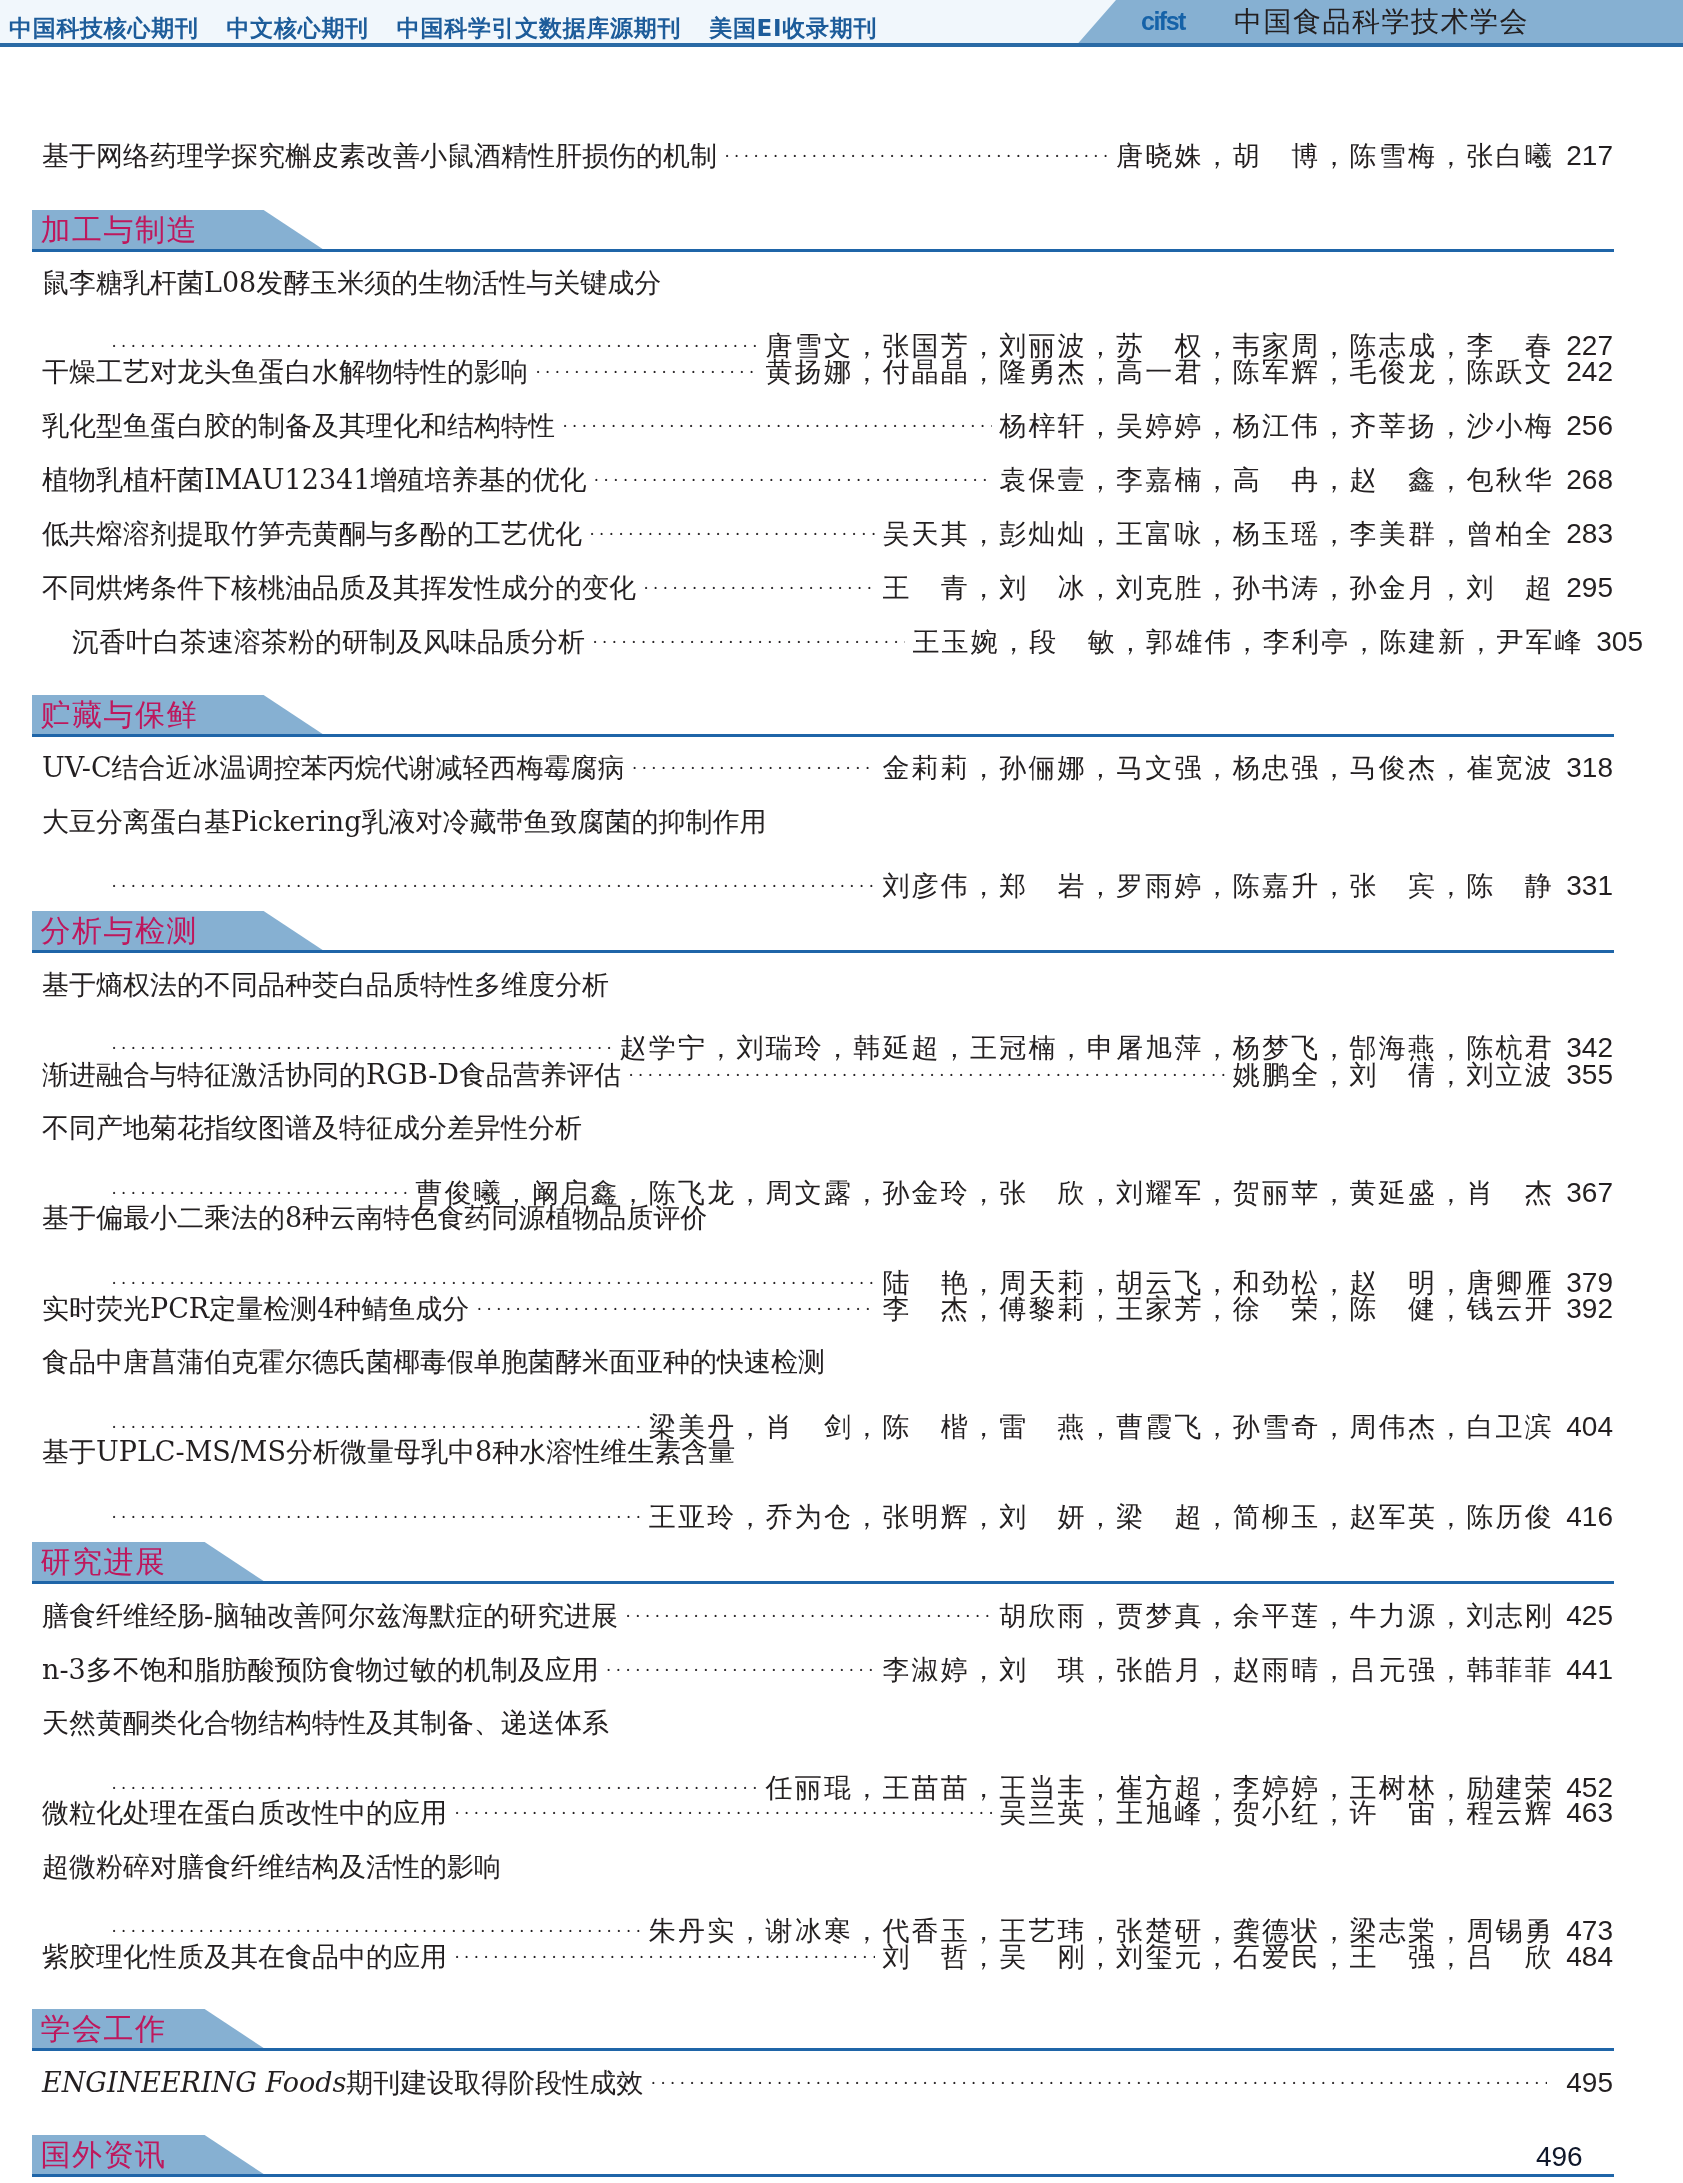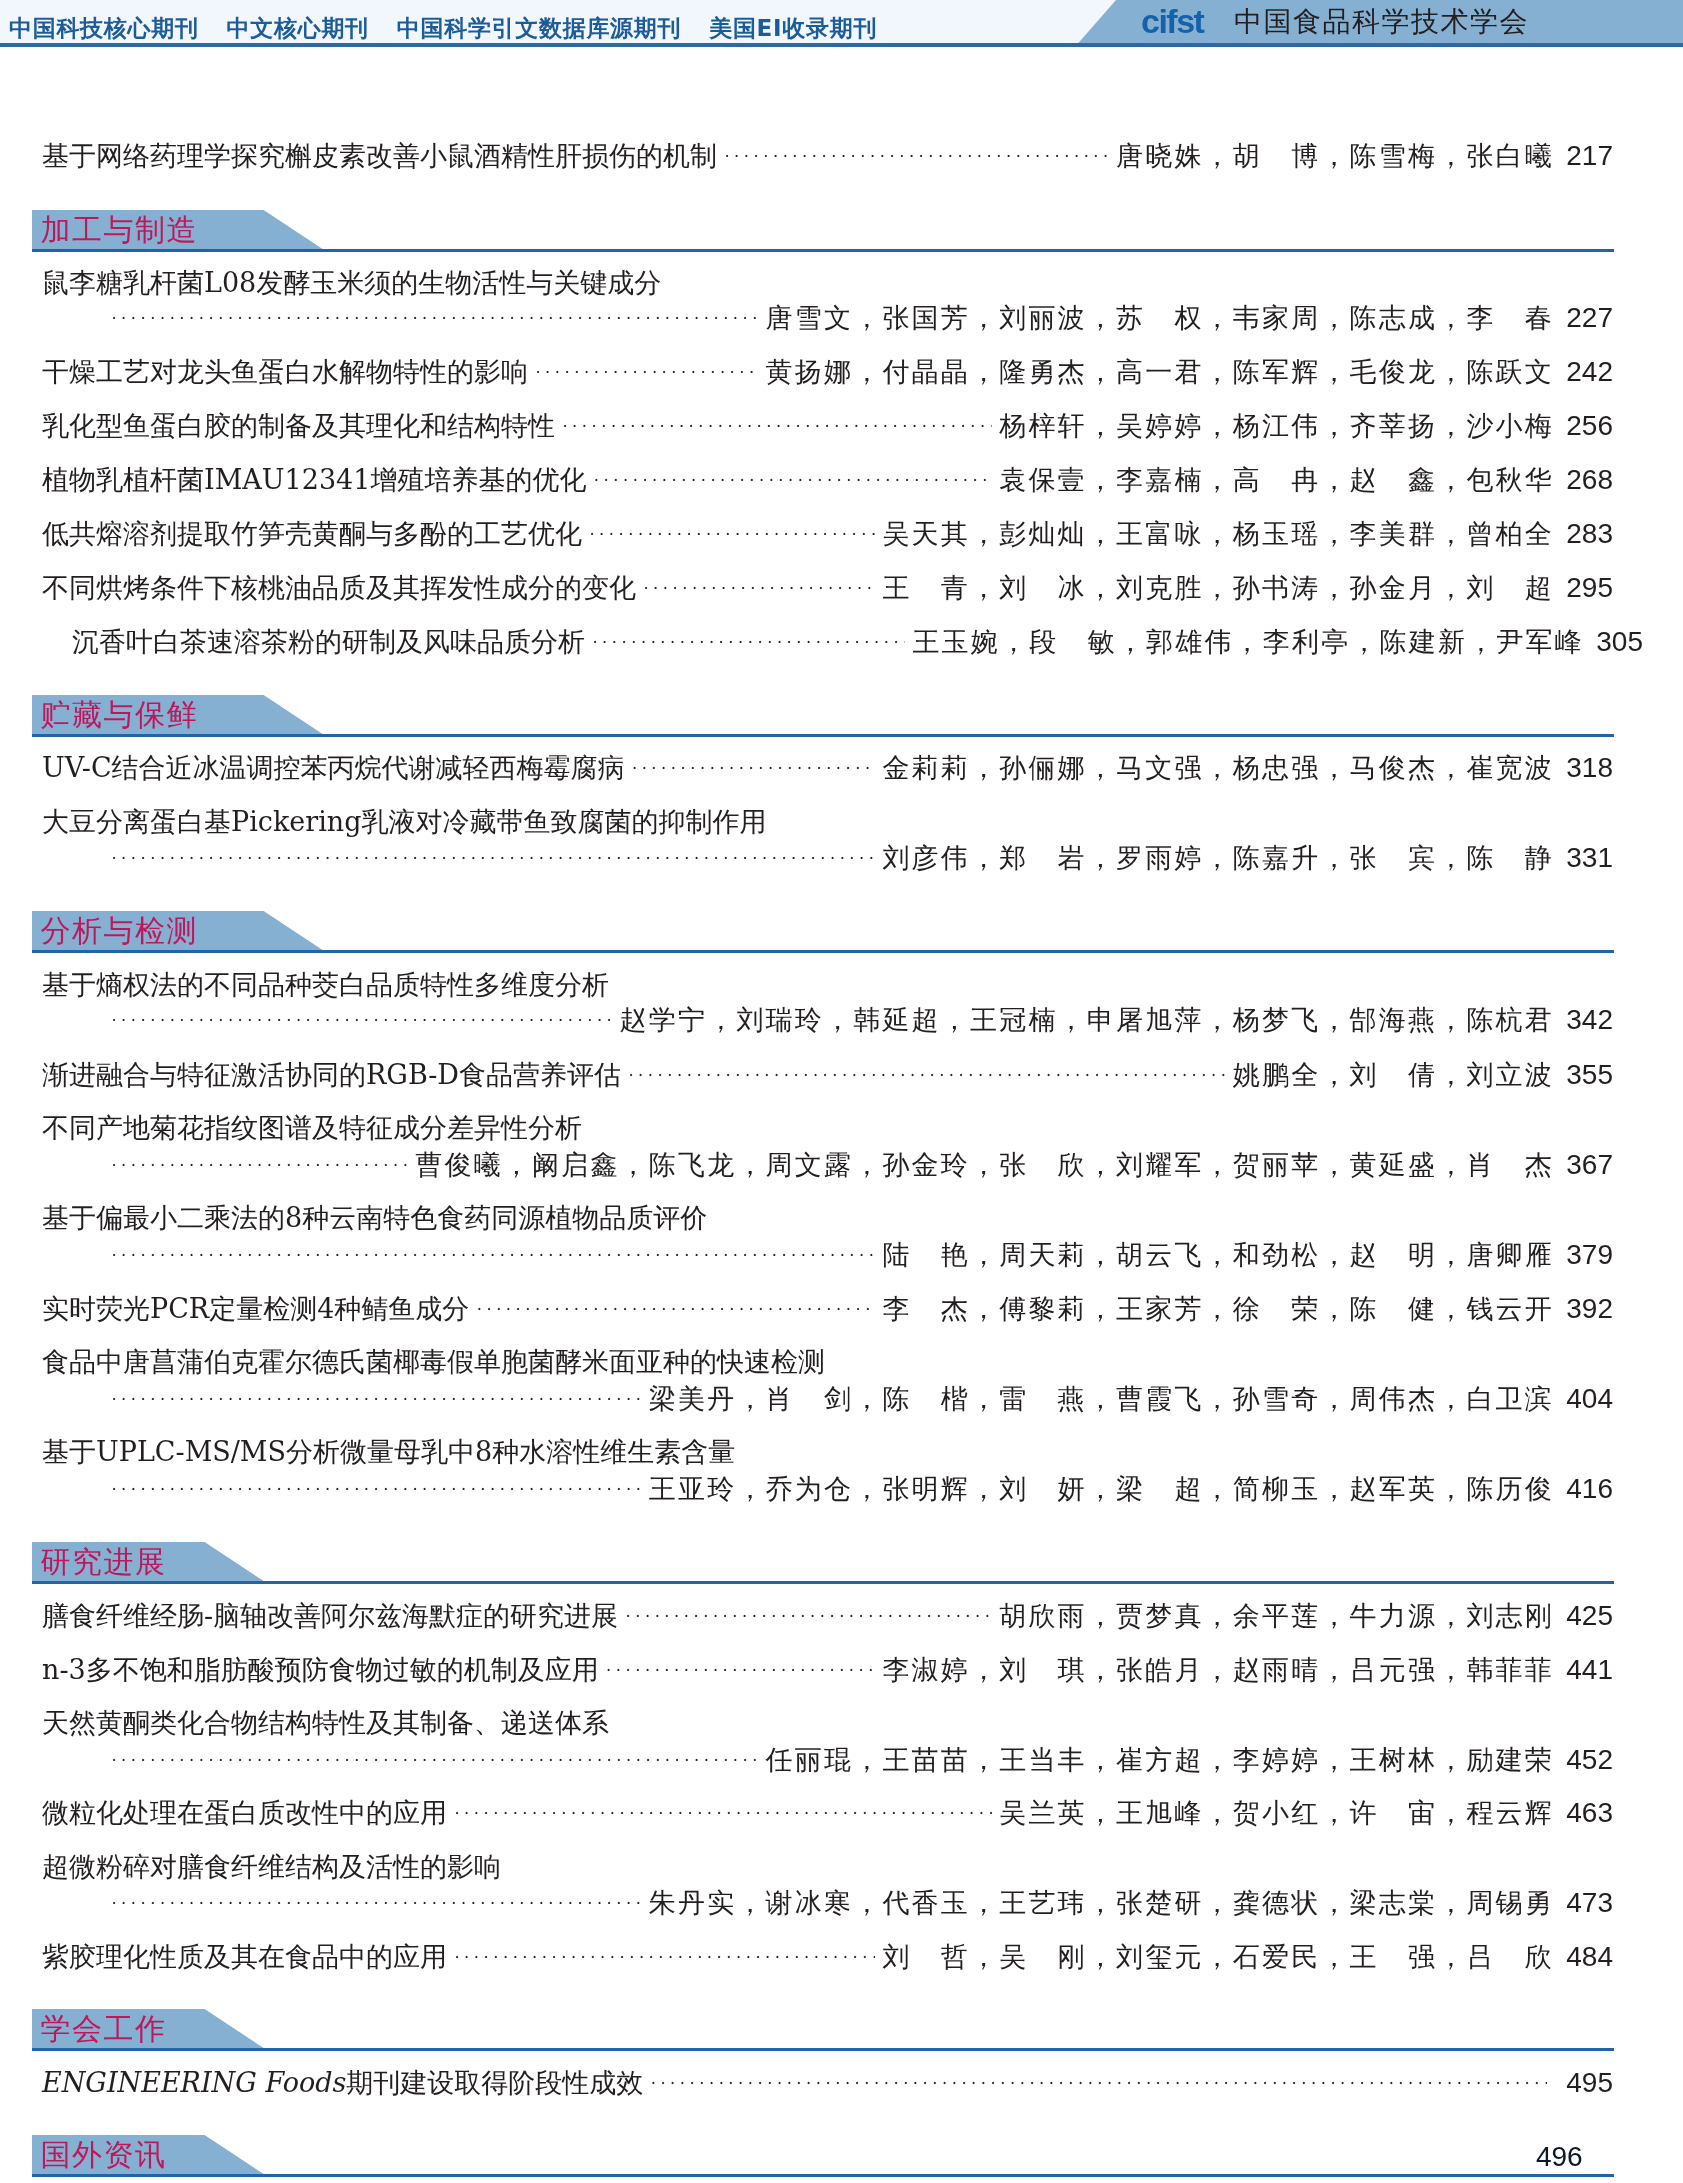--- a/index.html
+++ b/index.html
@@ -38,21 +38,21 @@
     left: 1071px; top: 0;
     width: 613px; height: 43px;
     background: #86b0d2;
     clip-path: polygon(45px 0, 613px 0, 613px 43px, 7.4px 43px);
   }
   .logo {
     position: absolute;
     left: 1141px; top: 3px;
     font-family: "Liberation Sans", sans-serif;
     font-weight: bold;
-    font-size: 34px;
+    font-size: 25px;
     color: #1562a8;
     letter-spacing: -1.5px;
     line-height: 37px;
   }
   .society-name {
     position: absolute;
     left: 1234px; top: 4.5px;
     font-family: "DejaVu Serif", "Liberation Serif", serif;
     font-size: 28px;
     color: #231f20;
@@ -101,21 +101,21 @@
   .row .authors {
     flex: 0 0 auto;
     letter-spacing: 2.2px;
   }
   .row .page {
     flex: 0 0 59px;
     text-align: right;
     font-family: "Liberation Sans", sans-serif;
     font-size: 28px;
   }
-  .row.indent { padding-left: 62px; }
+  .row.indent { padding-left: 62px; margin-top: 28px; }
   .row.title-only .title { flex: 0 0 auto; }
 
   
   .section {
     position: absolute;
     left: 31px;
     width: 1582px;
     height: 43px;
   }
   .section .tab {

